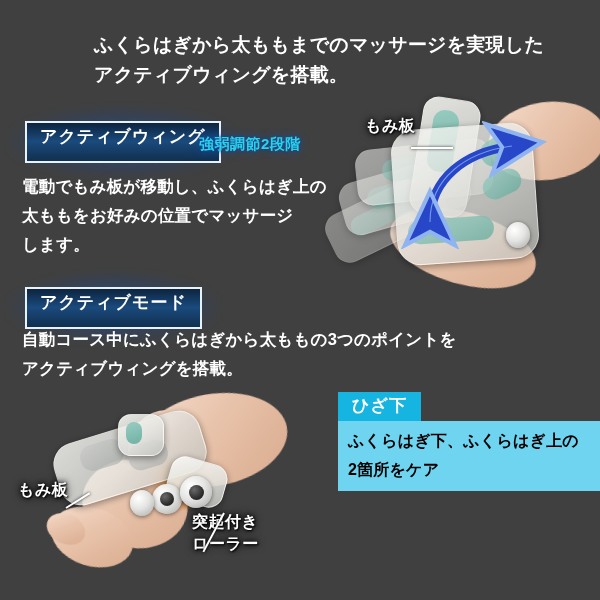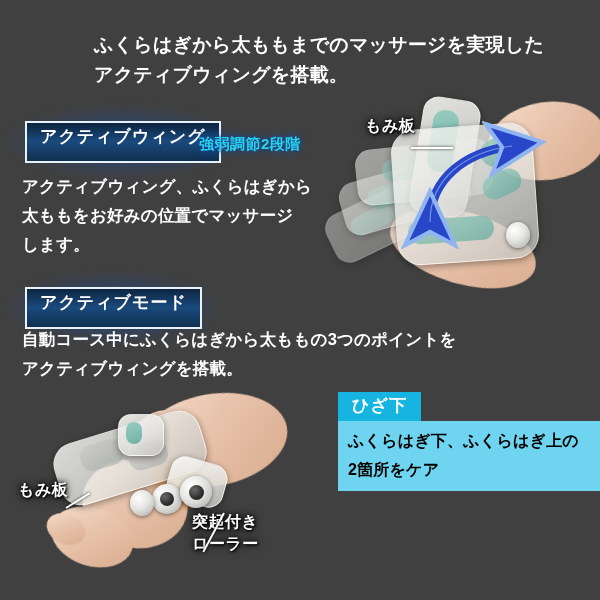--- a/index.html
+++ b/index.html
@@ -222,21 +222,21 @@
   </div>
 
   <div class="callout" style="left:365px; top:116px;">もみ板</div>
   <div class="leader" style="left:411px; top:147px; width:42px; height:2px;"></div>
 
   <div class="glow-wrap" style="left:25px; top:121px;">
     <div class="label-box">アクティブウィング</div>
   </div>
   <div class="cyan-note" style="left:199px; top:135px;">強弱調節2段階</div>
 
-  <div class="body-text" style="left:22px; top:172px; width:330px;">アクティブウィング、ふくらはぎから
+  <div class="body-text" style="left:22px; top:172px; width:330px;">電動でもみ板が移動し、ふくらはぎ上の
 太ももをお好みの位置でマッサージ
 します。</div>
 
   <div class="glow-wrap" style="left:25px; top:287px;text-align:center;">
     <div class="label-box">アクティブモード</div>
   </div>
 
   <div class="body-text" style="left:22px; top:325px; width:520px;">自動コース中にふくらはぎから太ももの3つのポイントを
 アクティブウィングを搭載。</div>
 

